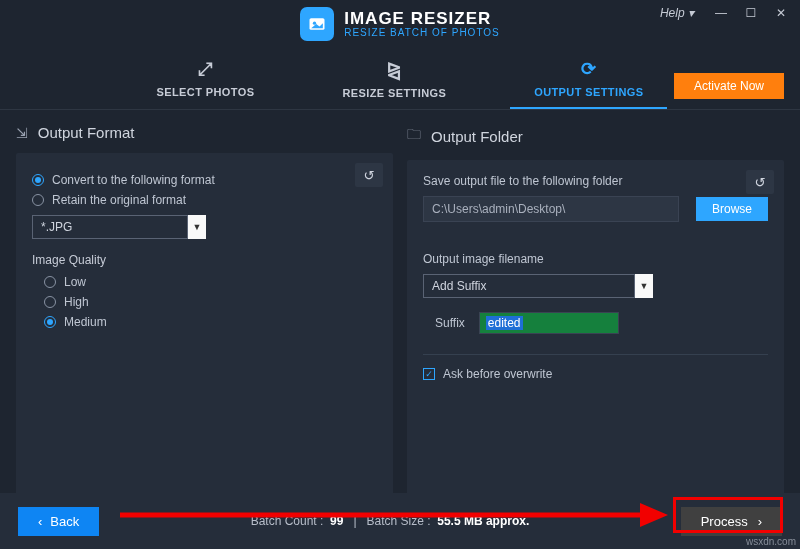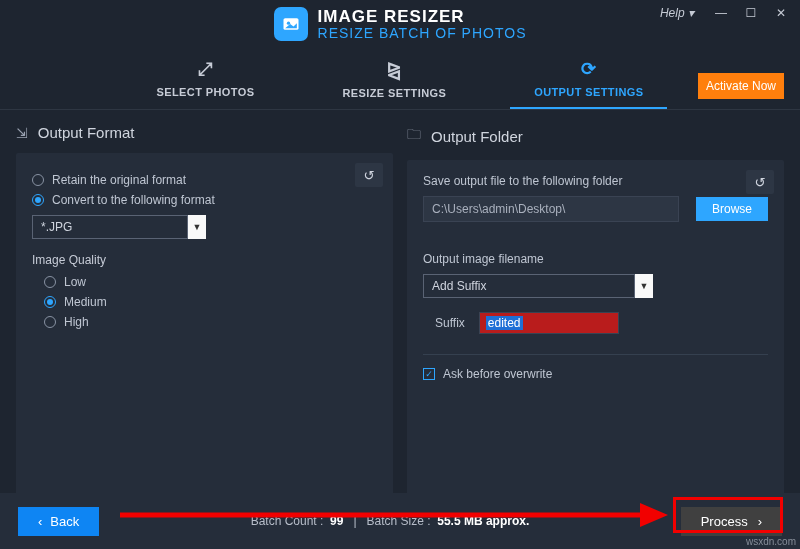--- a/index.html
+++ b/index.html
@@ -4,31 +4,31 @@
 <style>
   * { box-sizing: border-box; margin: 0; padding: 0; font-family: "Segoe UI", Arial, sans-serif; }
   body { background: #1e2530; width: 800px; height: 549px; overflow: hidden; color: #d5d9e0; position: relative; }
 
   
   .titlebar { height: 48px; display: flex; align-items: center; padding: 0 12px; }
   .logo-area { display: flex; align-items: center; margin: 0 auto; gap: 10px; }
   .logo-icon { width: 34px; height: 34px; background: #2ea6ff; border-radius: 7px; display: flex; align-items: center; justify-content: center; }
   .logo-text { display: flex; flex-direction: column; line-height: 1.05; }
   .logo-text .t1 { color: #fff; font-weight: 600; font-size: 17px; letter-spacing: 1px; }
-  .logo-text .t2 { color: #2ea6ff; font-size: 14px; letter-spacing: 1px; }
+  .logo-text .t2 { color: #2ea6ff; font-size: 10px; letter-spacing: 1px; }
   .window-controls { position: absolute; right: 6px; top: 2px; display: flex; gap: 4px; align-items: center; }
   .window-controls .help { color: #c5cad4; font-size: 12px; margin-right: 10px; cursor: pointer; font-style: italic; }
   .window-controls .wbtn { width: 26px; height: 22px; display: flex; align-items: center; justify-content: center; color: #c5cad4; cursor: pointer; font-size: 12px; }
 
   
   .tabs { height: 62px; display: flex; justify-content: center; gap: 40px; align-items: center; border-bottom: 1px solid #2e3642; position: relative; }
   .tab { display: flex; flex-direction: column; align-items: center; gap: 6px; color: #c7ccd6; font-size: 11px; letter-spacing: 0.4px; font-weight: 600; cursor: pointer; height: 100%; justify-content: center; padding: 0 24px; }
   .tab.active { color: #2ea6ff; border-bottom: 2px solid #2ea6ff; }
   .tab .ticon { font-size: 18px; }
-  .activate { position: absolute; right: 16px; bottom: 10px; background: #ff7f0d; color: #fff; font-size: 12px; padding: 6px 8px; border: none; cursor: pointer; }
+  .activate { position: absolute; right: 16px; bottom: 10px; background: #ff7f0d; color: #fff; font-size: 12px; padding: 6px 20px; border: none; cursor: pointer; }
 
   
   .main { display: flex; padding: 14px 16px 0 16px; gap: 14px; height: 390px; }
   .panel { flex: 1; display: flex; flex-direction: column; }
   .panel-head { display: flex; align-items: center; gap: 10px; color: #d0d5de; font-size: 15px; margin-bottom: 12px; }
   .panel-head .picon { color: #9aa2b1; font-size: 14px; }
   .panel-body { background: #252d3a; padding: 14px 16px; flex: 1; position: relative; font-size: 12px; color: #bfc6d2; border-radius: 2px; }
   .reset-btn { position: absolute; right: 10px; top: 10px; width: 28px; height: 24px; background: #2d3644; border: none; color: #cfd4de; cursor: pointer; display: flex; align-items: center; justify-content: center; border-radius: 2px; }
 
   .radio-row { display: flex; align-items: center; gap: 8px; margin: 6px 0; cursor: pointer; }
@@ -43,21 +43,21 @@
   .sub-label { margin: 6px 0 8px 0; color: #c6cbd6; }
   .quality-opts { padding-left: 12px; }
 
   
   .field-label { margin-bottom: 8px; }
   .path-row { display: flex; gap: 17px; align-items: center; margin-bottom: 30px; }
   .path-input { flex: 1; background: #2d3644; border: 1px solid #3a4353; color: #a9b0bd; padding: 5px 8px; font-size: 12px; }
   .browse-btn { background: #2ea6ff; border: none; color: #fff; padding: 5px 16px; font-size: 12px; cursor: pointer; }
   .select-box.full { width: 230px; margin-bottom: 14px; }
   .suffix-row { display: flex; align-items: center; gap: 14px; margin-bottom: 20px; padding-left: 12px; }
-  .suffix-input { width: 140px; background: #b91c1c; border: 1px solid #3a4353; padding: 3px 6px; font-size: 12px; }
+  .suffix-input { width: 140px; background: #15803d; border: 1px solid #3a4353; padding: 3px 6px; font-size: 12px; }
   .suffix-input .sel { background: #1e6fd6; color: #fff; padding: 0 2px; }
   .hr { border: none; border-top: 1px solid #35404f; margin: 0 0 12px 0; }
   .check-row { display: flex; align-items: center; gap: 8px; margin: 6px 0; cursor: pointer; }
   .checkbox { width: 12px; height: 12px; border: 1px solid #6a7384; display: inline-flex; align-items: center; justify-content: center; }
   .checkbox.checked { border-color: #2ea6ff; color: #2ea6ff; font-size: 9px; }
 
   
   .footer { position: absolute; bottom: 0; left: 0; right: 0; height: 56px; background: #252d3a; display: flex; align-items: center; padding: 0 18px; }
   .back-btn { background: #0e85f3; border: none; color: #fff; padding: 7px 20px; font-size: 13px; cursor: pointer; display: flex; align-items: center; gap: 8px; }
   .process-btn { background: #404040; border: none; color: #fff; padding: 7px 20px; font-size: 13px; cursor: pointer; display: flex; align-items: center; gap: 10px; margin-left: auto; }
@@ -115,46 +115,46 @@
 
   <div class="panel">
     <div class="panel-head">
       <span class="picon">⇲</span>
       <span>Output Format</span>
     </div>
     <div class="panel-body">
       <button class="reset-btn">↺</button>
 
       <div class="radio-row">
+        <span class="radio checked"></span>
+        <span>Convert to the following format</span>
+      </div>
+      <div class="radio-row">
         <span class="radio"></span>
         <span>Retain the original format</span>
-      </div>
-      <div class="radio-row">
-        <span class="radio checked"></span>
-        <span>Convert to the following format</span>
       </div>
 
       <div class="select-box">
         <div class="val">*.JPG</div>
         <div class="caret">▼</div>
       </div>
 
       <div class="sub-label">Image Quality</div>
       <div class="quality-opts">
         <div class="radio-row">
           <span class="radio"></span>
           <span>Low</span>
         </div>
         <div class="radio-row">
+          <span class="radio"></span>
+          <span>High</span>
+        </div>
+        <div class="radio-row">
           <span class="radio checked"></span>
           <span>Medium</span>
-        </div>
-        <div class="radio-row">
-          <span class="radio"></span>
-          <span>High</span>
         </div>
       </div>
     </div>
   </div>
 
   <div class="panel">
     <div class="panel-head">
       <span class="picon">🗀</span>
       <span>Output Folder</span>
     </div>

